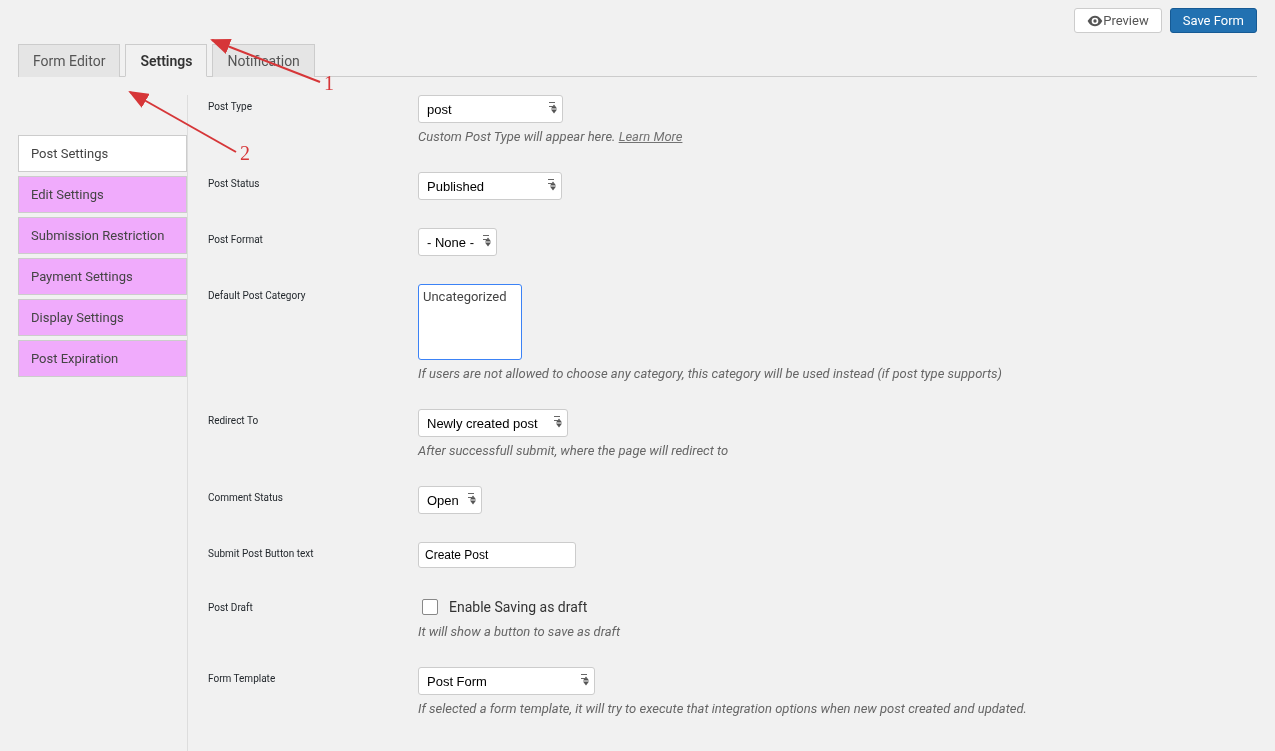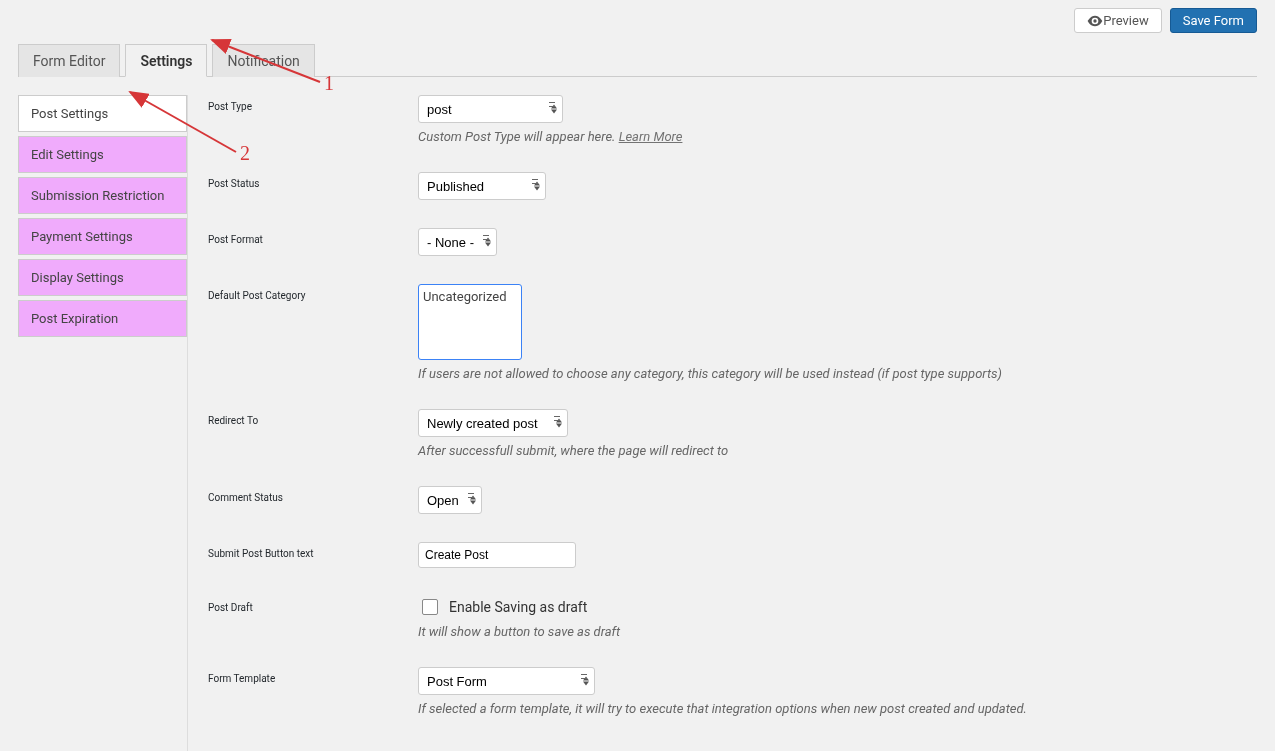--- a/index.html
+++ b/index.html
@@ -86,20 +86,21 @@
     background: #f0abfc;
     border: 1px solid #ccc;
     padding: 10px 12px;
     font-size: 13px;
     color: #444;
     cursor: pointer;
   }
   .sidebar-item.active {
     background: #fff;
     font-weight: 400;
+    margin-top: 40px;
   }
   .content {
     flex: 1;
     padding-left: 20px;
   }
   .row {
     display: flex;
     align-items: flex-start;
     margin-bottom: 28px;
   }
@@ -247,21 +248,21 @@
           <div class="helper">
             <span>Custom Post Type will appear here. </span><a href="#">Learn More</a>
           </div>
         </div>
       </div>
 
       <div class="row">
         <div class="label-col">Post Status</div>
         <div class="input-col">
           <span class="select-wrap">
-            <select class="wp-select" style="width:128px">
+            <select class="wp-select" style="width:144px">
               <option>Published</option>
             </select>
             <span class="up-down">
                 <span class="u"></span>
                 <span class="d"></span>
               </span>
           </span>
         </div>
       </div>
 

